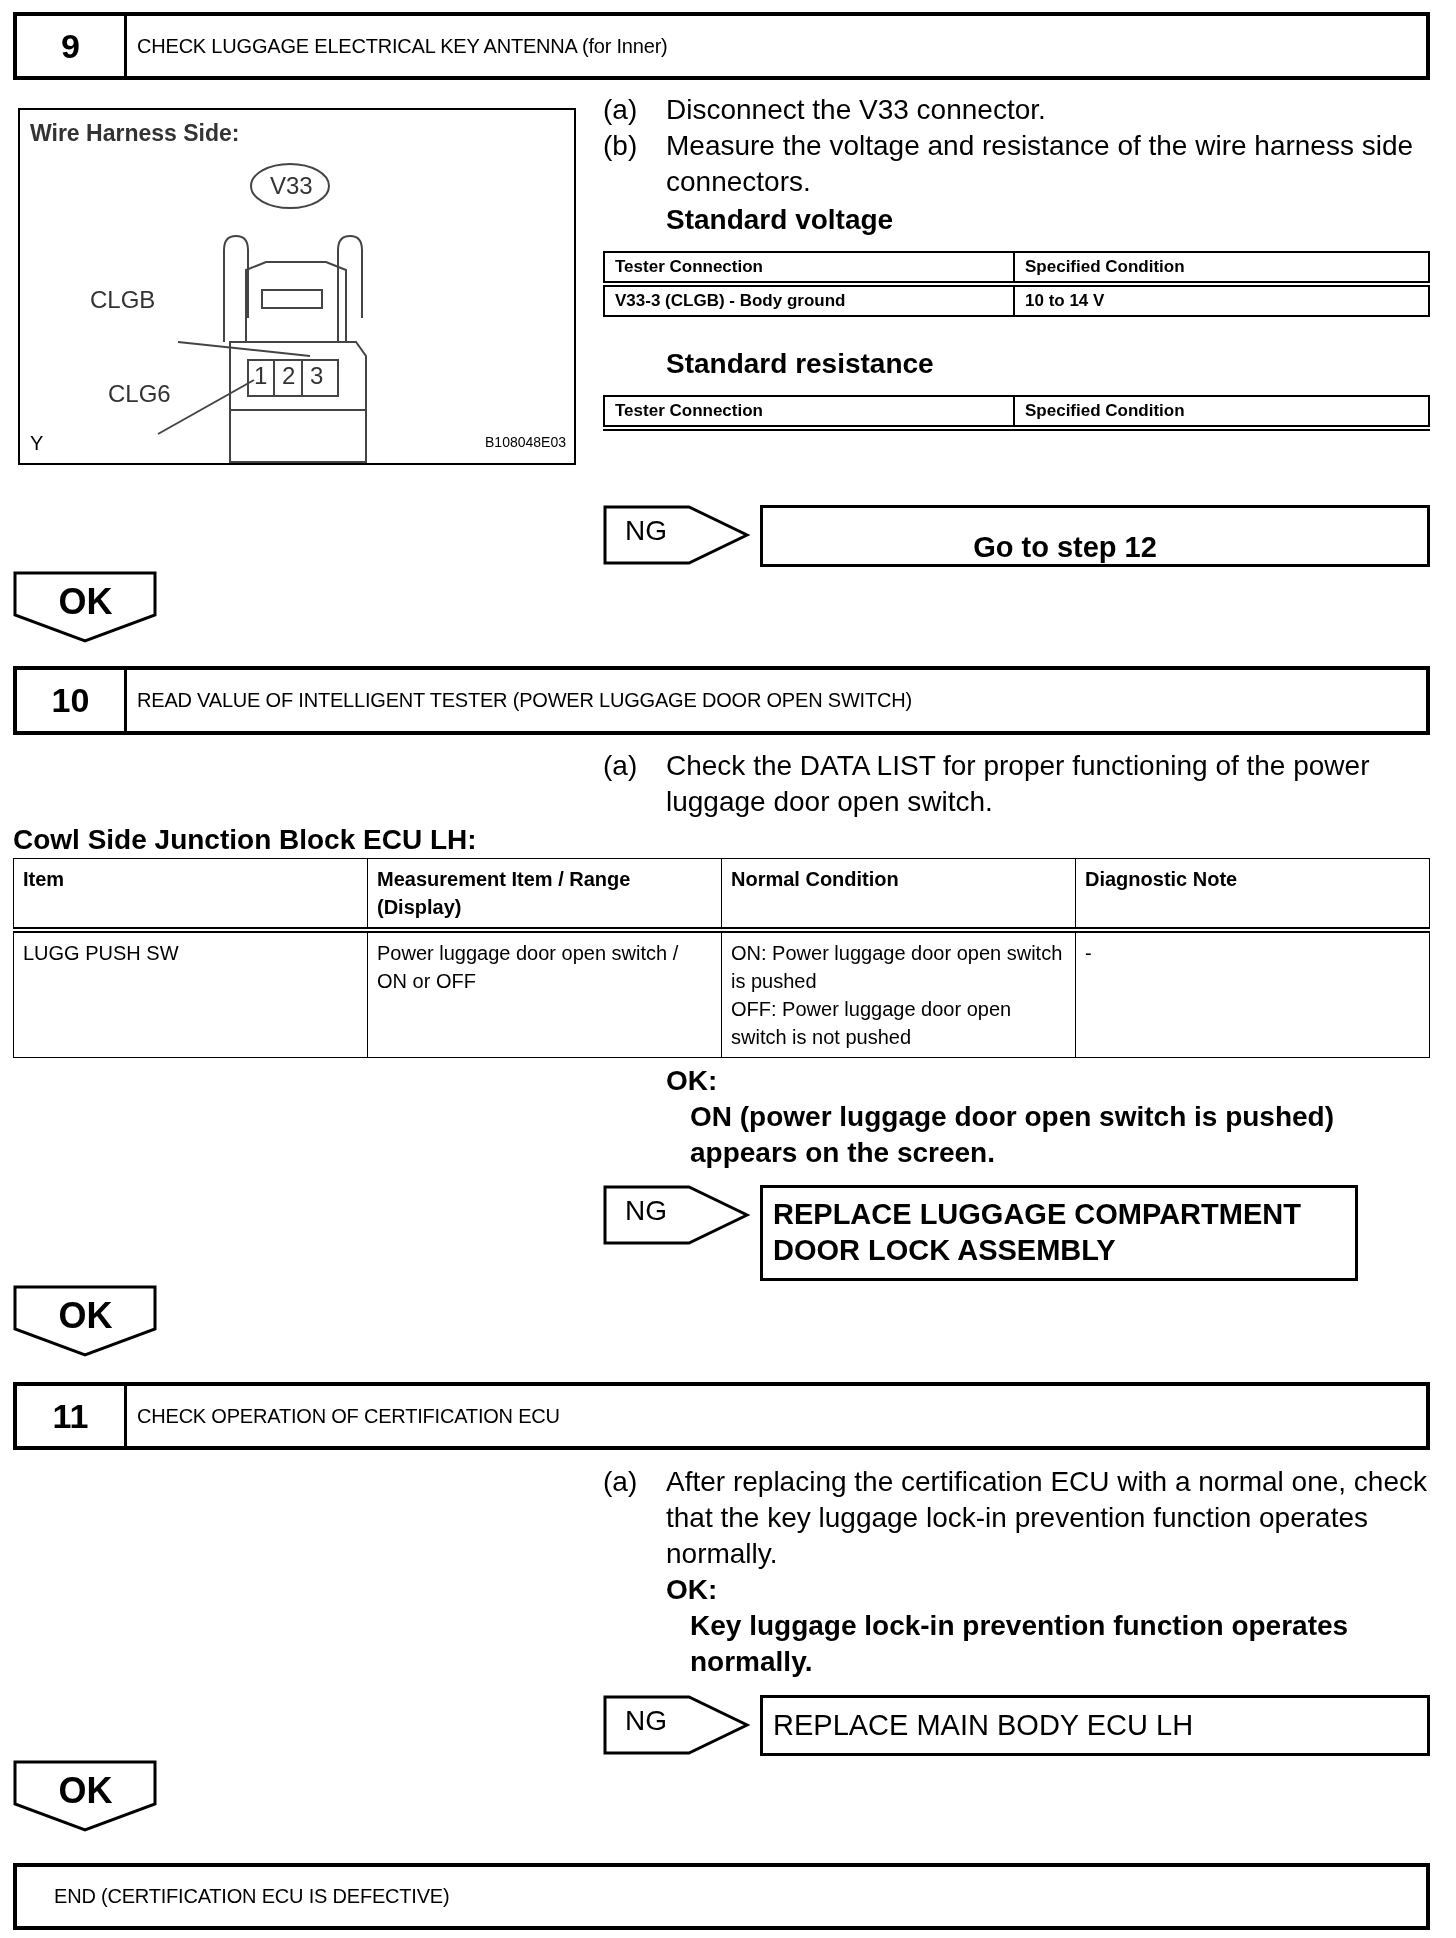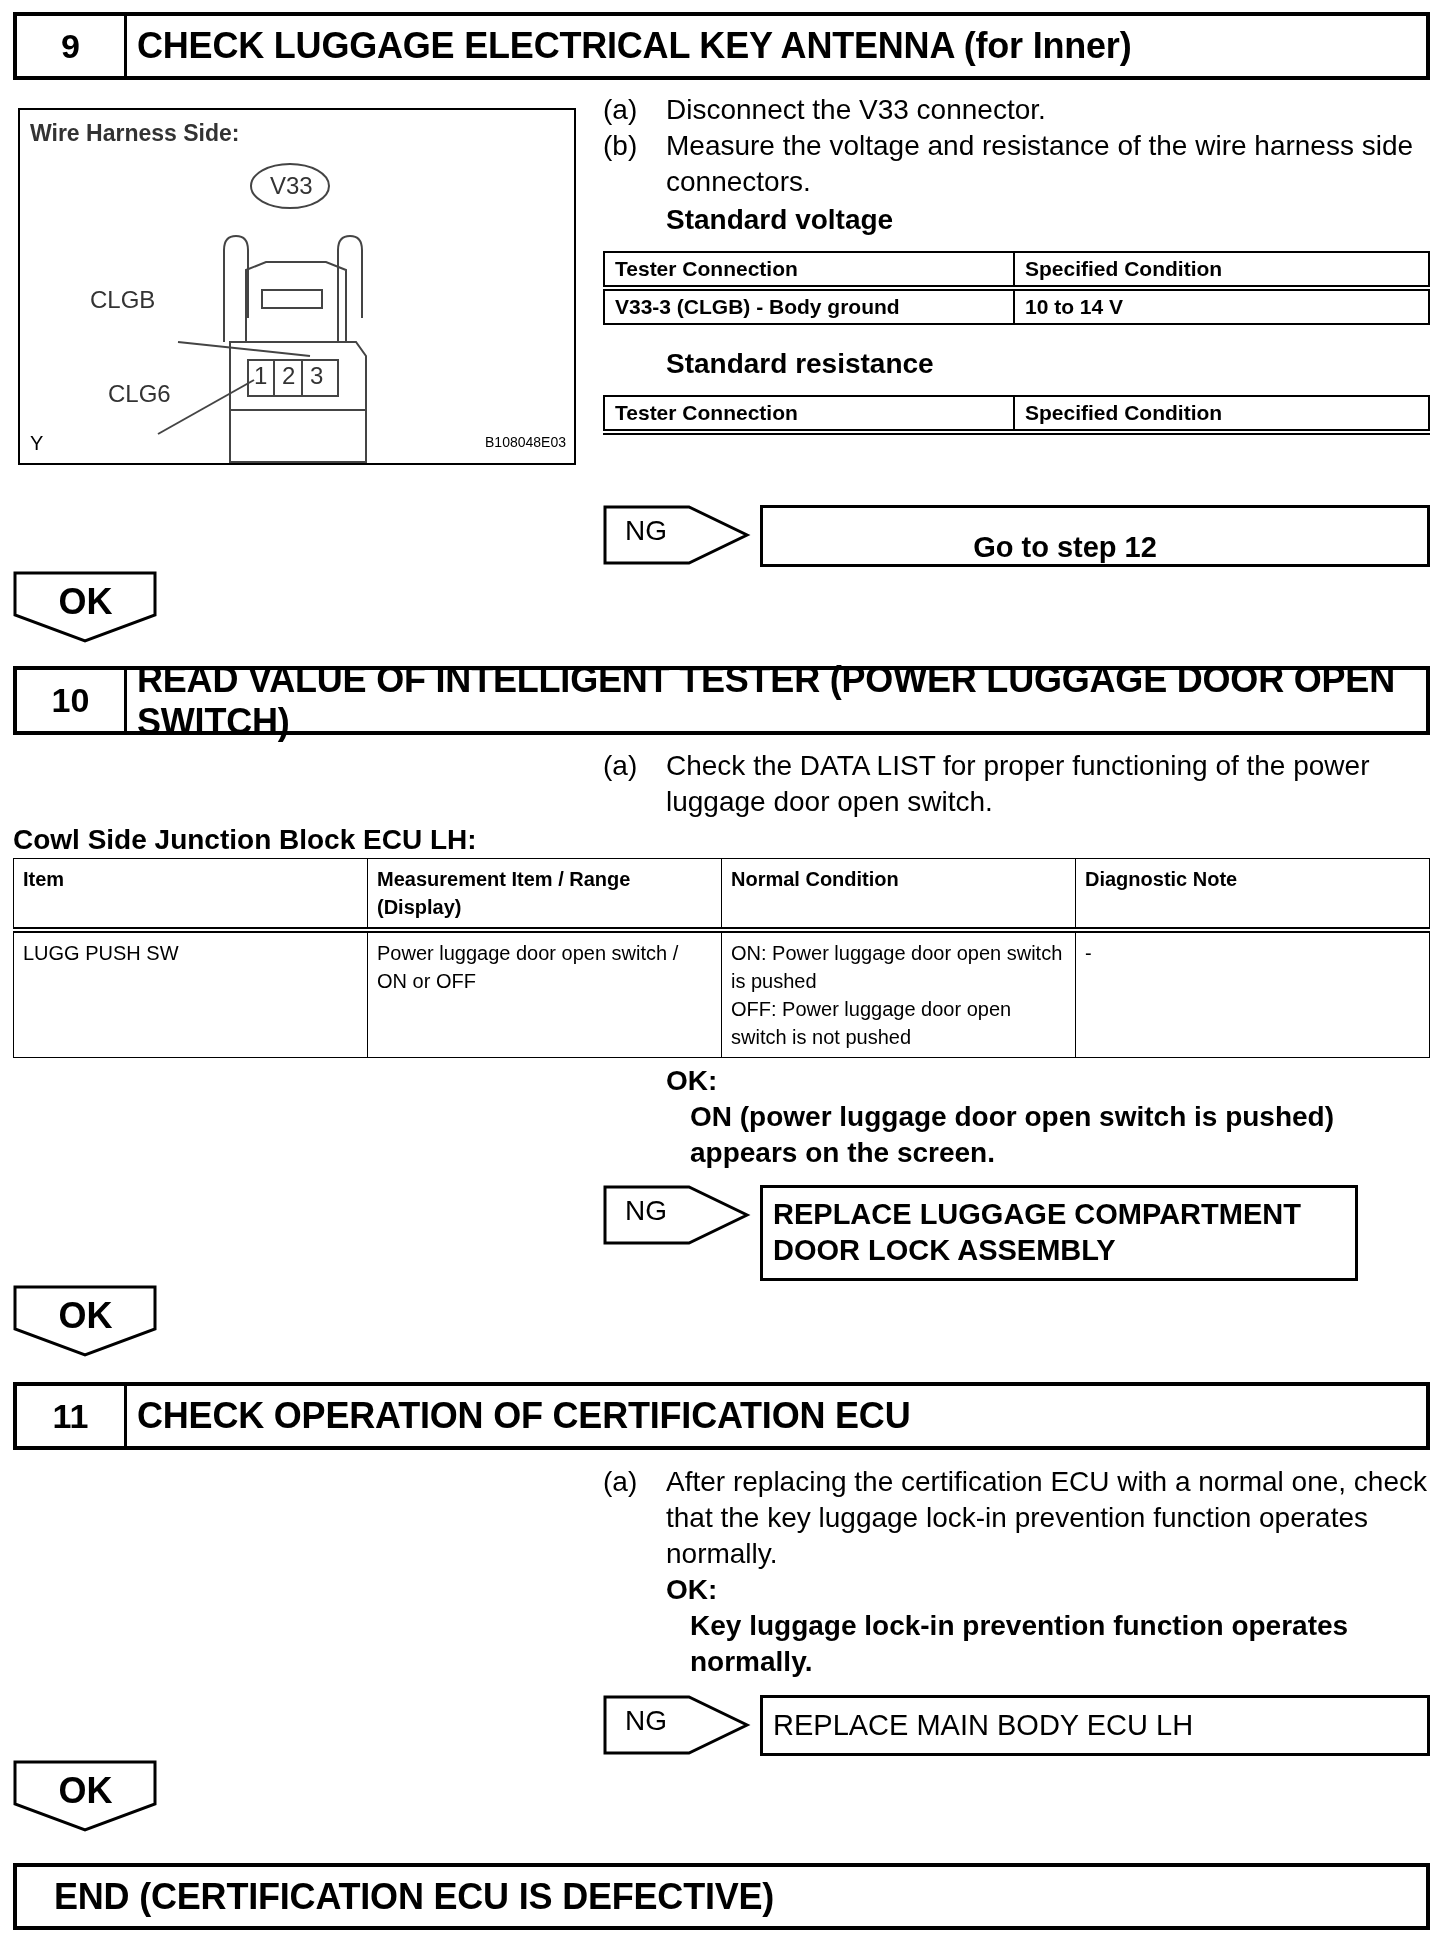--- a/index.html
+++ b/index.html
@@ -2,26 +2,26 @@
 <html><head>
 <meta charset="utf-8">
 <style>
   html, body { margin:0; padding:0; background:#fff; }
   body { width:1456px; height:1938px; position:relative; overflow:hidden;
          font-family:"Liberation Sans", sans-serif; color:#000; }
   .abs { position:absolute; }
   .step-hdr { position:absolute; left:13px; width:1417px; border:4px solid #000; box-sizing:border-box; display:flex; }
   .step-num { width:110px; border-right:3px solid #000; display:flex; align-items:center; justify-content:center;
               font-weight:bold; font-size:34px; box-sizing:border-box; }
-  .step-title { flex:1; display:flex; align-items:center; padding-left:10px; font-weight:bold; font-size:36px; letter-spacing:-0.2px; }
+  .step-title { flex:1; display:flex; align-items:center; padding-left:10px; font-weight:normal; font-size:20px; letter-spacing:-0.2px; }
   .para { position:absolute; font-size:28px; line-height:36px; }
   .para .lbl { position:absolute; left:0; }
   .para .txt { position:absolute; left:63px; right:0; }
   .bold { font-weight:bold; }
-  table.spec { position:absolute; border-collapse:collapse; font-size:21px; font-weight:bold; }
+  table.spec { position:absolute; border-collapse:collapse; font-size:17px; font-weight:bold; }
   table.spec td { border:2px solid #000; padding:4px 10px; height:30px; box-sizing:border-box; }
   table.spec tr.hdr td { border-bottom:6px double #000; }
   .ng { position:absolute; width:145px; height:60px; }
   .ng svg { position:absolute; left:0; top:0; }
   .ng span { position:absolute; left:22px; top:10px; font-size:28px; }
   .target { position:absolute; border:3px solid #000; box-sizing:border-box; font-size:29px; font-weight:bold; }
   .ok { position:absolute; width:145px; height:72px; }
   .ok svg { position:absolute; left:0; top:0; }
   .ok span { position:absolute; left:0; width:145px; text-align:center; top:10px; font-size:36px; font-weight:bold; }
   table.data { position:absolute; left:13px; top:858px; width:1417px; border-collapse:collapse; font-size:20px; }

